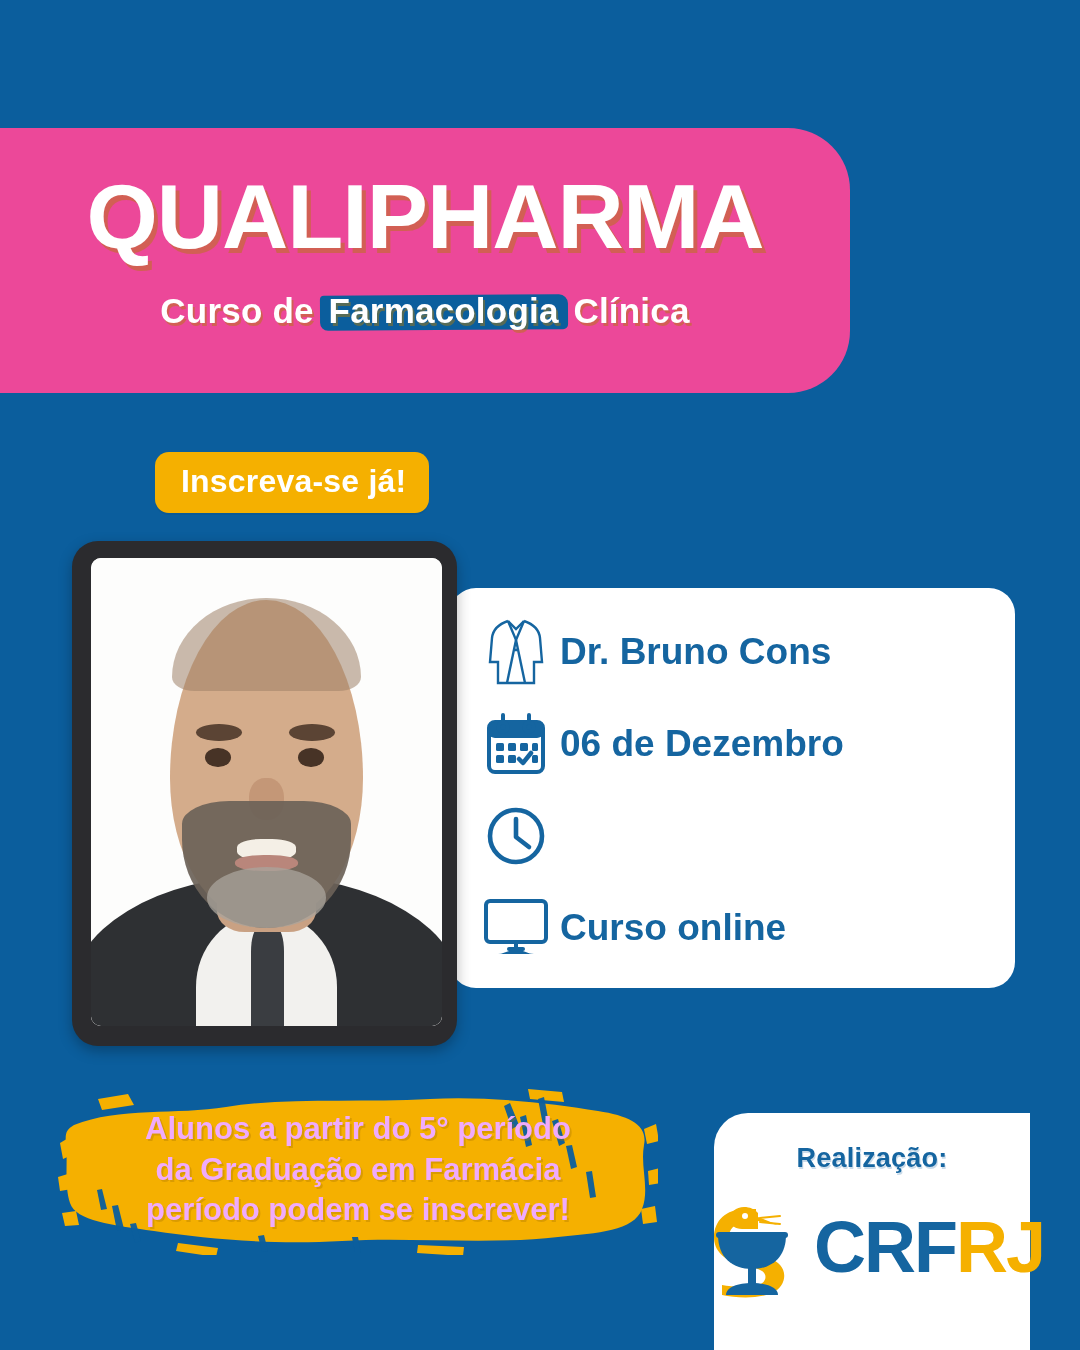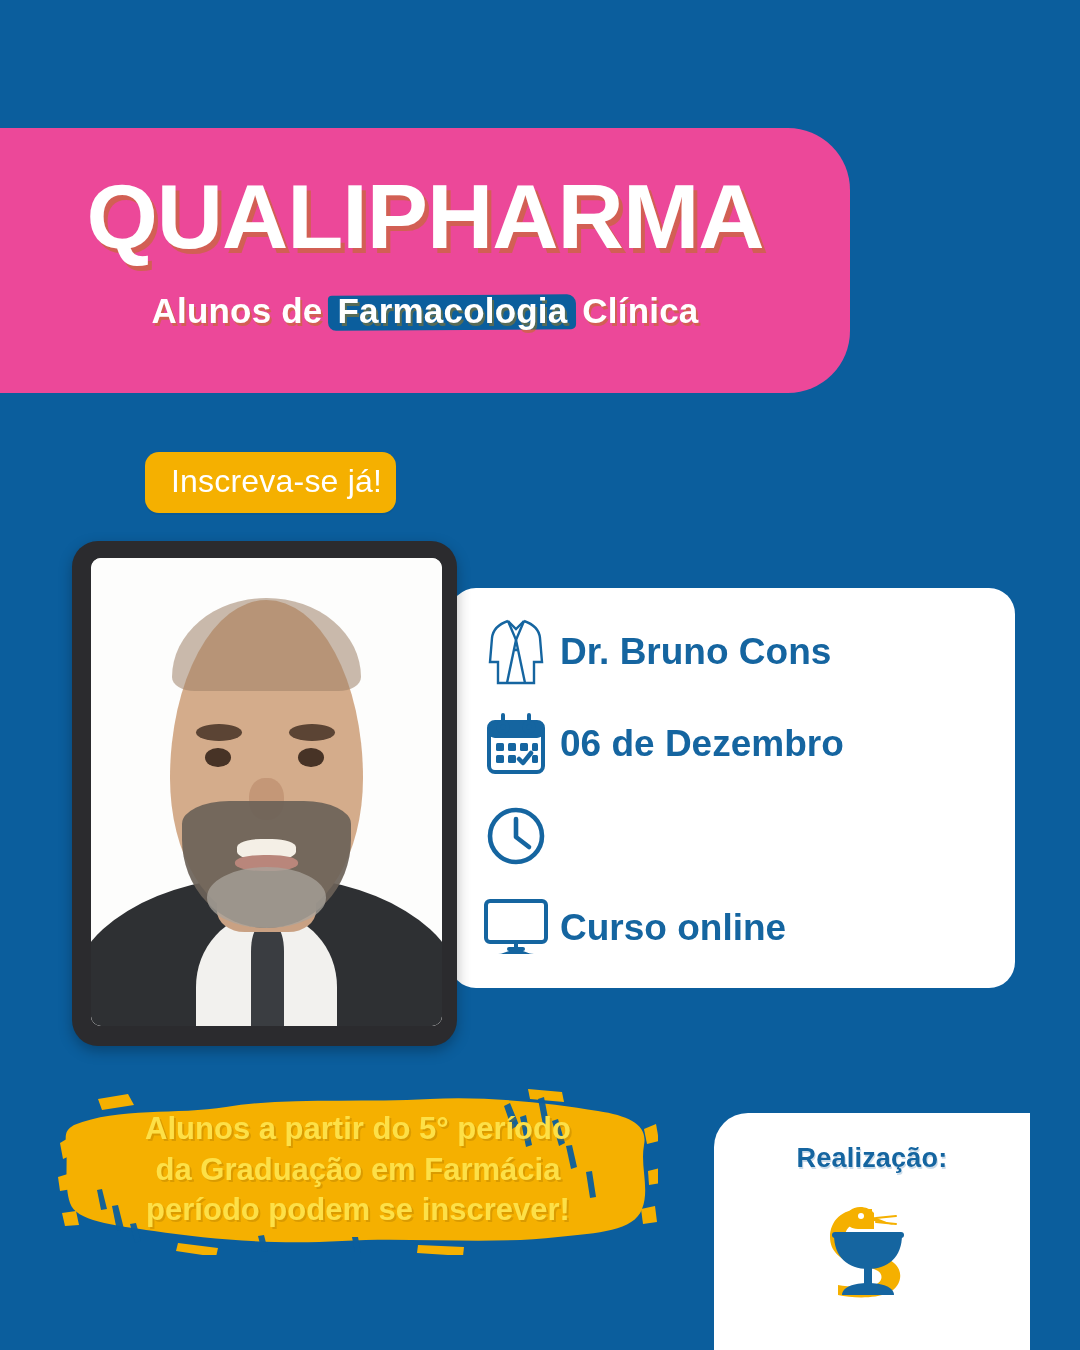--- a/index.html
+++ b/index.html
@@ -44,25 +44,25 @@
   }
   .hl::before{
     content:"";position:absolute;left:-4px;right:-4px;top:4px;bottom:1px;
     background:#0B5E9D;z-index:-1;
     border-radius:4px 9px 5px 8px;
     transform:rotate(-.35deg);
   }
 
   
   .cta-badge{
-    position:absolute;left:145px;top:452px;
+    position:absolute;left:155px;top:452px;
     background:#F5B000;
     border-radius:14px;
-    padding:11px 14px 13px 26px;
-    font-size:32px;font-weight:400;color:#FFFFFF;
+    padding:11px 23px 13px 26px;
+    font-size:32px;font-weight:700;color:#FFFFFF;
     letter-spacing:.2px;
     box-shadow:0 2px 0 rgba(0,0,0,.05);
   }
 
   
   .info-card{
     position:absolute;left:450px;top:588px;width:565px;height:400px;
     background:#FFFFFF;border-radius:26px;
     box-sizing:border-box;
   }
@@ -160,21 +160,21 @@
 
   
   .brush-wrap{
     position:absolute;left:58px;top:1085px;width:600px;height:170px;
   }
   .brush-wrap svg{position:absolute;inset:0;width:100%;height:100%;}
   .brush-text{
     position:absolute;inset:0;
     display:flex;flex-direction:column;align-items:center;justify-content:center;
     gap:2px;
-    font-size:31px;font-weight:700;color:#fde047;line-height:1.24;
+    font-size:31px;font-weight:700;color:#f0abfc;line-height:1.24;
     text-shadow:2px 2px 0 rgba(170,118,0,.35);
     text-align:center;
   }
 
   
   .logo-card{
     position:absolute;left:708px;top:1113px;width:316px;height:237px;
     background:#FFFFFF;border-top-left-radius:34px;margin-left:6px;
   }
   .realizacao{
@@ -196,21 +196,21 @@
   .logo-rj{color:#F5B000;}
 </style>
 </head>
 <body>
 
 <div class="poster">
 
   <div class="header-banner">
     <div class="title">QUALIPHARMA</div>
     <div class="subtitle-wrap">
-      <span class="subtitle"><span>Alunos de </span><span class="hl">Farmacologia</span><span> Clínica</span></span>
+      <span class="subtitle"><span>Curso de </span><span class="hl">Farmacologia</span><span> Clínica</span></span>
     </div>
   </div>
 
   <div class="cta-badge">Inscreva-se já!</div>
 
   <div class="info-card">
     <div class="info-list">
 
       <div class="info-row">
         <span class="info-icon">
@@ -359,16 +359,20 @@
 
           <path fill="#1565A0" d="M18,44 L86,44 C86,66 72,78 52,78 C32,78 18,66 18,44 Z"></path>
 
           <rect x="16" y="41" width="72" height="6" rx="3" fill="#1565A0"></rect>
 
           <rect x="48" y="76" width="8" height="18" fill="#1565A0"></rect>
 
           <path fill="#1565A0" d="M26,104 C26,96 38,92 52,92 C66,92 78,96 78,104 Z"></path>
         </svg>
       </span>
+      <span class="logo-word">
+        <span class="logo-crf">CRF</span>
+          <span class="logo-rj">RJ</span>
+      </span>
     </div>
   </div>
 
 </div>
 
 </body></html>

